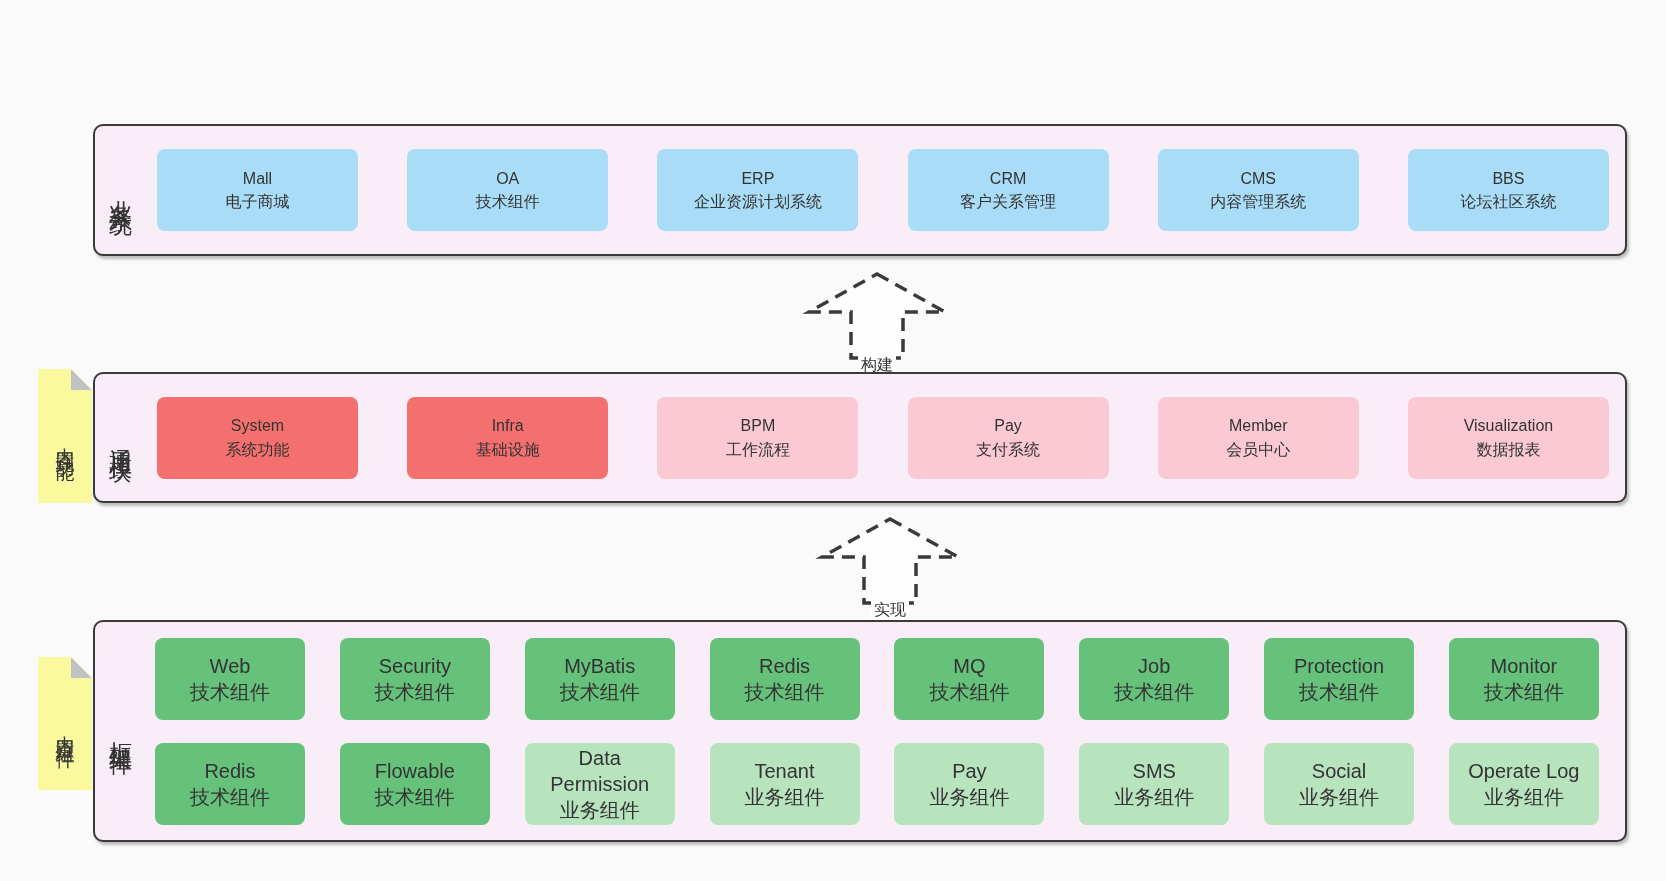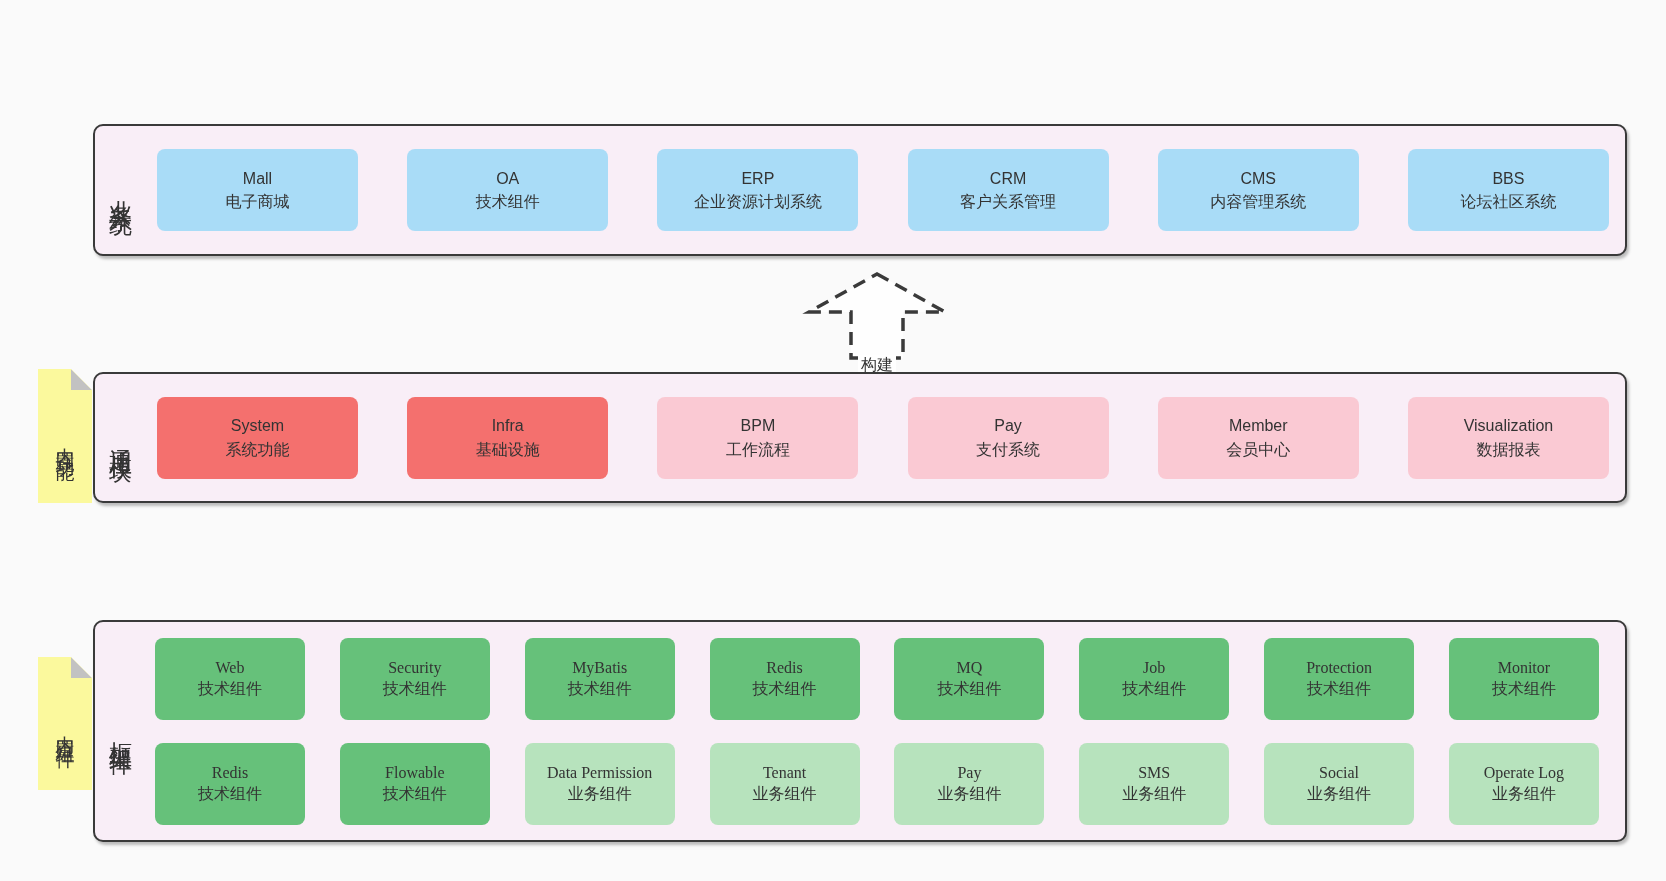--- a/index.html
+++ b/index.html
@@ -29,21 +29,21 @@
   .rows-area{position:absolute;left:62px;right:16px;top:0;bottom:0;
     display:flex;flex-direction:column;justify-content:center;gap:23px;}
   .rows-area-8{right:26px;left:60px;}
   .row{display:flex;justify-content:space-between;}
   .box{
     box-sizing:border-box;height:82px;border-radius:8px;
     display:flex;flex-direction:column;justify-content:center;align-items:center;
     text-align:center;font-size:16px;line-height:1.45;padding:2px 10px;
   }
   .box-w6{width:201px;}
-  .box-w8{width:150px;font-size:16px;line-height:1.3;padding:2px 12px;font-family:Liberation Serif, serif;}
+  .box-w8{width:150px;font-size:20px;line-height:1.3;padding:2px 12px;}
   .v-blue{background:var(--blue,#a9dcf7);}
   .v-red{background:var(--red,#f4706e);}
   .v-pink{background:var(--pink,#fac9d3);justify-content:center;}
   .v-green{background:var(--green,#66c17a);}
   .v-lightgreen{background:var(--lightgreen,#b7e3bd);}
   
   .note{
     position:absolute;left:38px;width:54px;box-sizing:border-box;
     background:var(--note-yellow,#fbf99d);
     clip-path:polygon(0 0,calc(100% - 21px) 0,100% 21px,100% 100%,0 100%);
@@ -146,20 +146,26 @@
             <div class="box-subtitle">会员中心</div>
           </div>
           <div class="box box-w6 v-pink">
             <div class="box-title">Visualization</div>
             <div class="box-subtitle">数据报表</div>
           </div>
         </div>
       </div>
   </section>
 
+  <div class="arrow arrow-implement">
+    <svg viewBox="0 0 142 90">
+      <polygon points="71,3 139,41 97,41 97,87 45,87 45,41 3,41" fill="#fefefe" stroke="#3a3a3a" stroke-width="3.5" stroke-dasharray="13 8" stroke-linejoin="miter"></polygon>
+    </svg>
+    <span class="arrow-label">实现</span>
+  </div>
 
   <div class="note note-framework">
     <span class="note-fold"></span>
     <span class="note-text">内置组件</span>
   </div>
   <section class="band band-framework">
     <div class="band-label">框架组件</div>
     <div class="rows-area rows-area-8">
         <div class="row">
           <div class="box box-w8 v-green">

